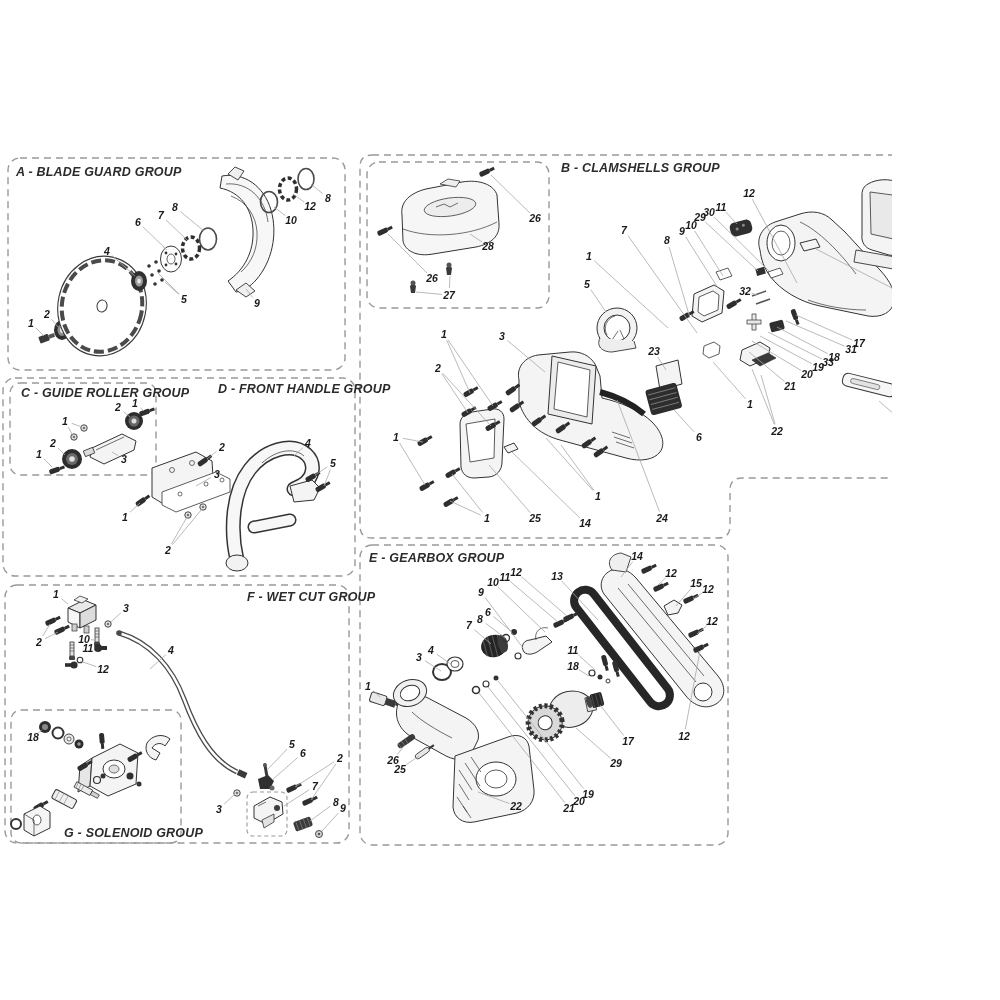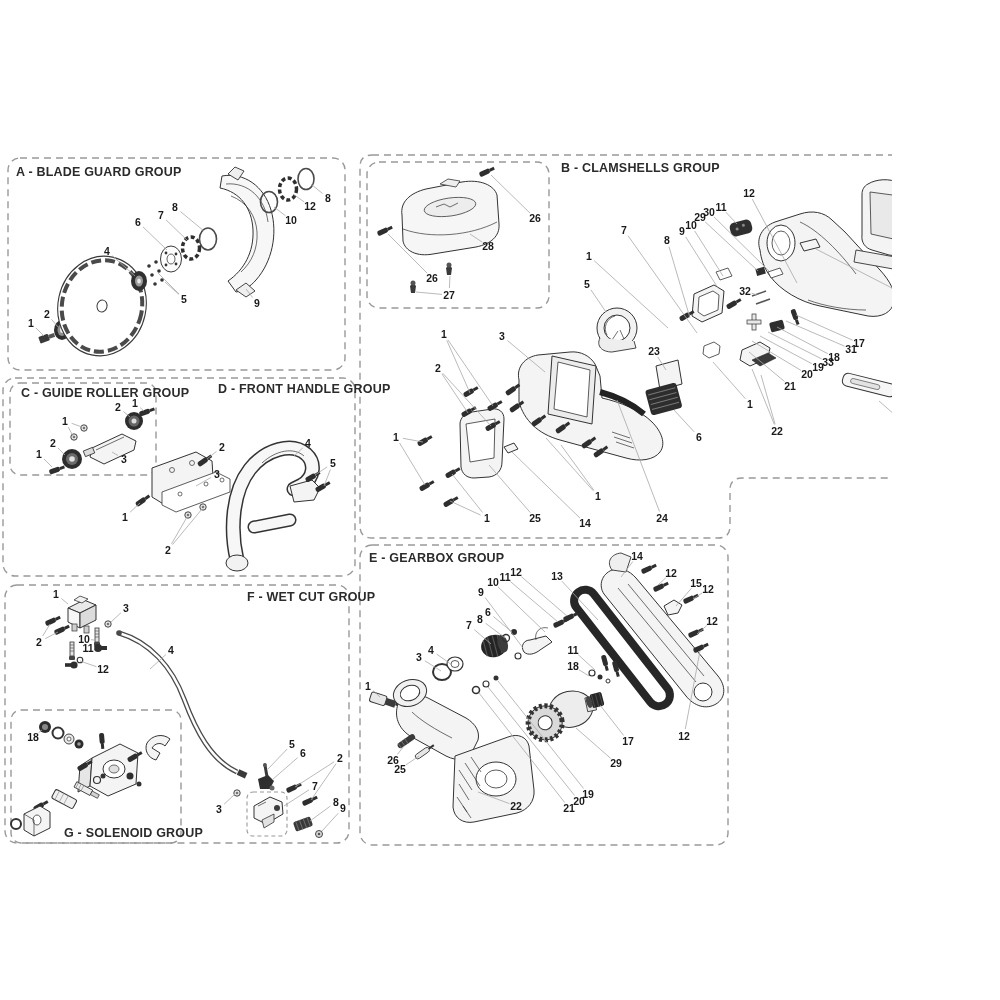--- a/index.html
+++ b/index.html
@@ -1,17 +1,17 @@
 <!DOCTYPE html>
 <html><head>
 <meta charset="utf-8">
 <style>
   html,body{margin:0;padding:0;background:#fff;}
   .stage{position:relative;width:892px;height:1000px;background:#fff;overflow:hidden;
-         font-family:"Liberation Sans",sans-serif;}
+         font-family:"Liberation Sans",sans-serif;font-style:italic;}
   svg{display:block;}
   .grp-box{fill:none;stroke:#999;stroke-width:1.4;stroke-dasharray:7 5;}
   .grp-box-sm{fill:none;stroke:#999;stroke-width:1.1;stroke-dasharray:4 3;}
   .grp-title{font-family:"Liberation Sans",sans-serif;font-size:12.5px;font-weight:700;
              fill:#2b2b2b;letter-spacing:.2px;}
   .part-num{font-family:"Liberation Sans",sans-serif;font-size:10.5px;font-weight:600;fill:#1a1a1a;}
   .leader{stroke:#a8a8a8;stroke-width:.8;fill:none;}
   .ol{stroke:#333;stroke-width:1;fill:#f4f4f4;}
   .ol2{stroke:#333;stroke-width:.8;fill:#fff;}
   .thin{stroke:#333;stroke-width:.7;fill:none;}

